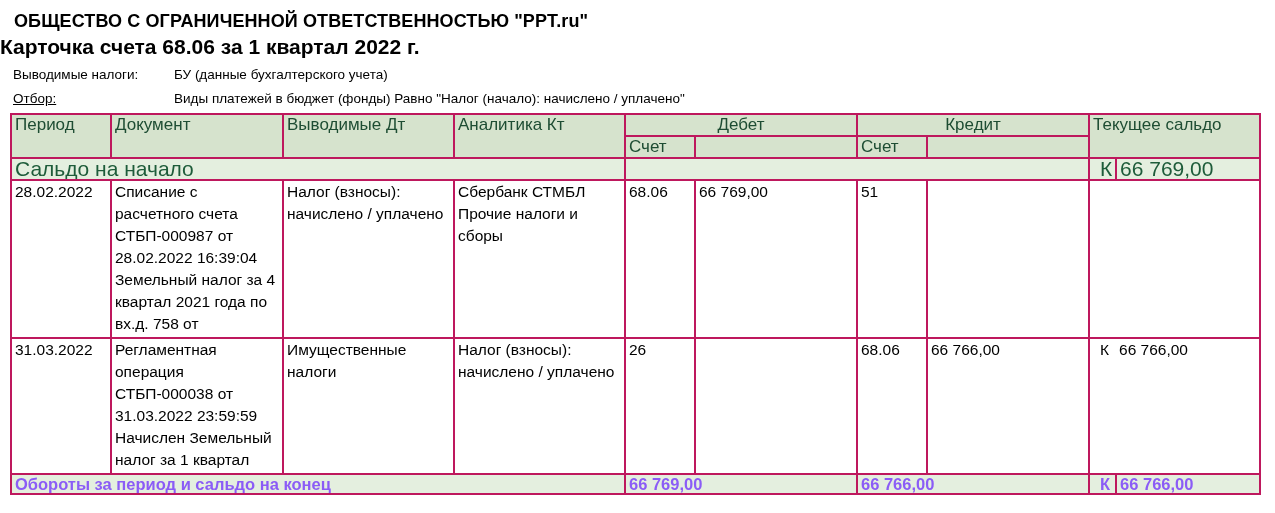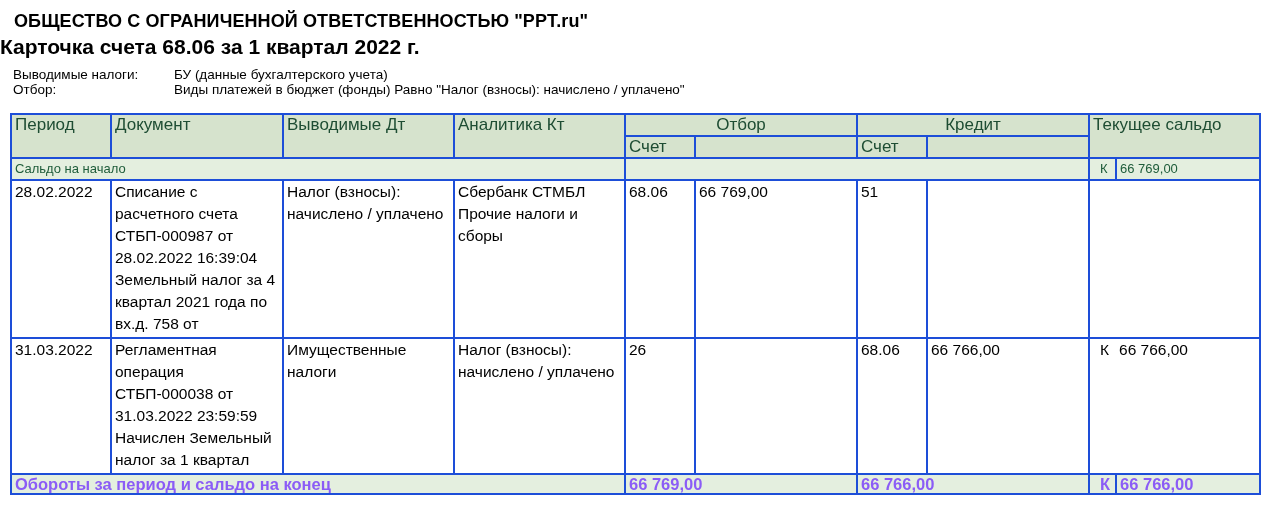--- a/index.html
+++ b/index.html
@@ -3,49 +3,49 @@
 <meta charset="utf-8">
 <style>
   html, body { margin: 0; padding: 0; background: #ffffff; }
   body { width: 1275px; height: 513px; overflow: hidden; position: relative;
          font-family: "Liberation Sans", sans-serif; color: #000; }
   .org { position: absolute; left: 14px; top: 11px; font-size: 18px; font-weight: bold; letter-spacing: 0.1px; }
   .title { position: absolute; left: 0; top: 35px; font-size: 21px; font-weight: bold; }
   .param { position: absolute; left: 13px; font-size: 13.5px; }
   .param .val { position: absolute; left: 161px; white-space: nowrap; }
   .p1 { top: 67px; }
-  .p2 { top: 82px; }
+  .p2 { top: 91px; text-decoration: underline; }
 
   table.card { position: absolute; left: 10px; top: 113px; border-collapse: collapse;
                table-layout: fixed; width: 1249px; font-size: 15.5px; }
-  table.card td { border: 2px solid #1d4ed8; padding: 0 3px; vertical-align: top; overflow: hidden; }
+  table.card td { border: 2px solid #be185d; padding: 0 3px; vertical-align: top; overflow: hidden; }
   .hdr td { background: #d6e3cd; color: #1e4d33; font-size: 17px; }
   .hdr .center { text-align: center; }
   .sub td { font-size: 17px; }
-  .open td { background: #e4efdf; color: #1e5c3a; font-size: 13px; height: 20px; line-height: 20px; }
+  .open td { background: #e4efdf; color: #1e5c3a; font-size: 21px; height: 20px; line-height: 20px; }
   .row td { background: #fff; line-height: 22px; }
   .row .doc { height: 156px; }
   .row .doc div { height: 156px; overflow: hidden; }
   .row2 .doc, .row2 .doc div { height: 134px; }
   .num { text-align: left; }
   .total td { background: #e4efdf; color: #8b5cf6; font-weight: bold; font-size: 16.5px; height: 18px; line-height: 18px; }
   .k { padding-left: 10px !important; }
 </style>
 </head>
 <body>
 
 <div class="org">ОБЩЕСТВО С ОГРАНИЧЕННОЙ ОТВЕТСТВЕННОСТЬЮ "PPT.ru"</div>
 <div class="title">Карточка счета 68.06 за 1 квартал 2022 г.</div>
 <div class="param p1">
   <span>Выводимые налоги:</span>
   <span class="val">БУ (данные бухгалтерского учета)</span>
 </div>
 <div class="param p2">
   <span>Отбор:</span>
-  <span class="val">Виды платежей в бюджет (фонды) Равно "Налог (взносы): начислено / уплачено"</span>
+  <span class="val">Виды платежей в бюджет (фонды) Равно "Налог (начало): начислено / уплачено"</span>
 </div>
 
 <table class="card">
   <colgroup>
     <col style="width:100px">
       <col style="width:172px">
       <col style="width:171px">
       <col style="width:171px">
     <col style="width:70px">
       <col style="width:162px">
@@ -53,21 +53,21 @@
       <col style="width:162px">
     <col style="width:27px">
       <col style="width:144px">
   </colgroup>
   <tbody>
       <tr class="hdr">
     <td rowspan="2">Период</td>
     <td rowspan="2">Документ</td>
     <td rowspan="2">Выводимые Дт</td>
     <td rowspan="2">Аналитика Кт</td>
-    <td colspan="2" class="center">Отбор</td>
+    <td colspan="2" class="center">Дебет</td>
     <td colspan="2" class="center">Кредит</td>
     <td colspan="2" rowspan="2">Текущее сальдо</td>
   </tr>
   <tr class="hdr sub">
     <td>Счет</td>
     <td></td>
     <td>Счет</td>
     <td></td>
   </tr>
   <tr class="open">

